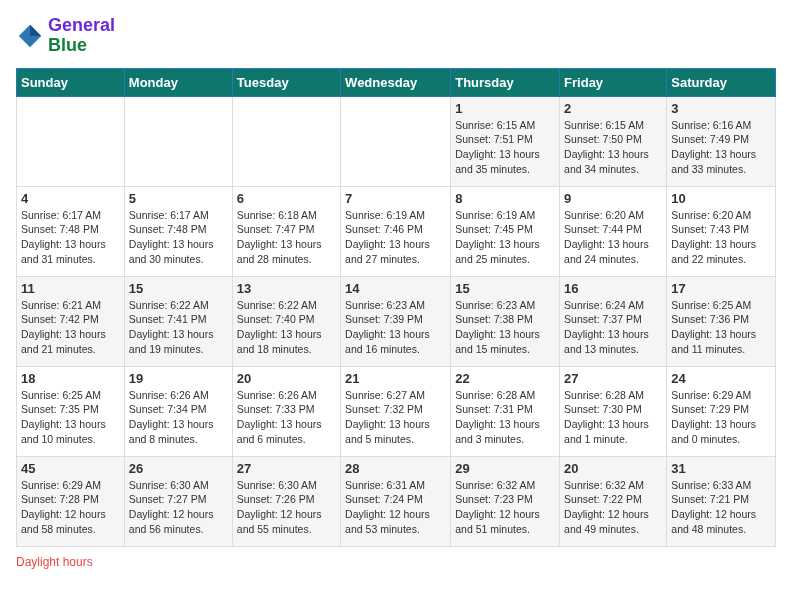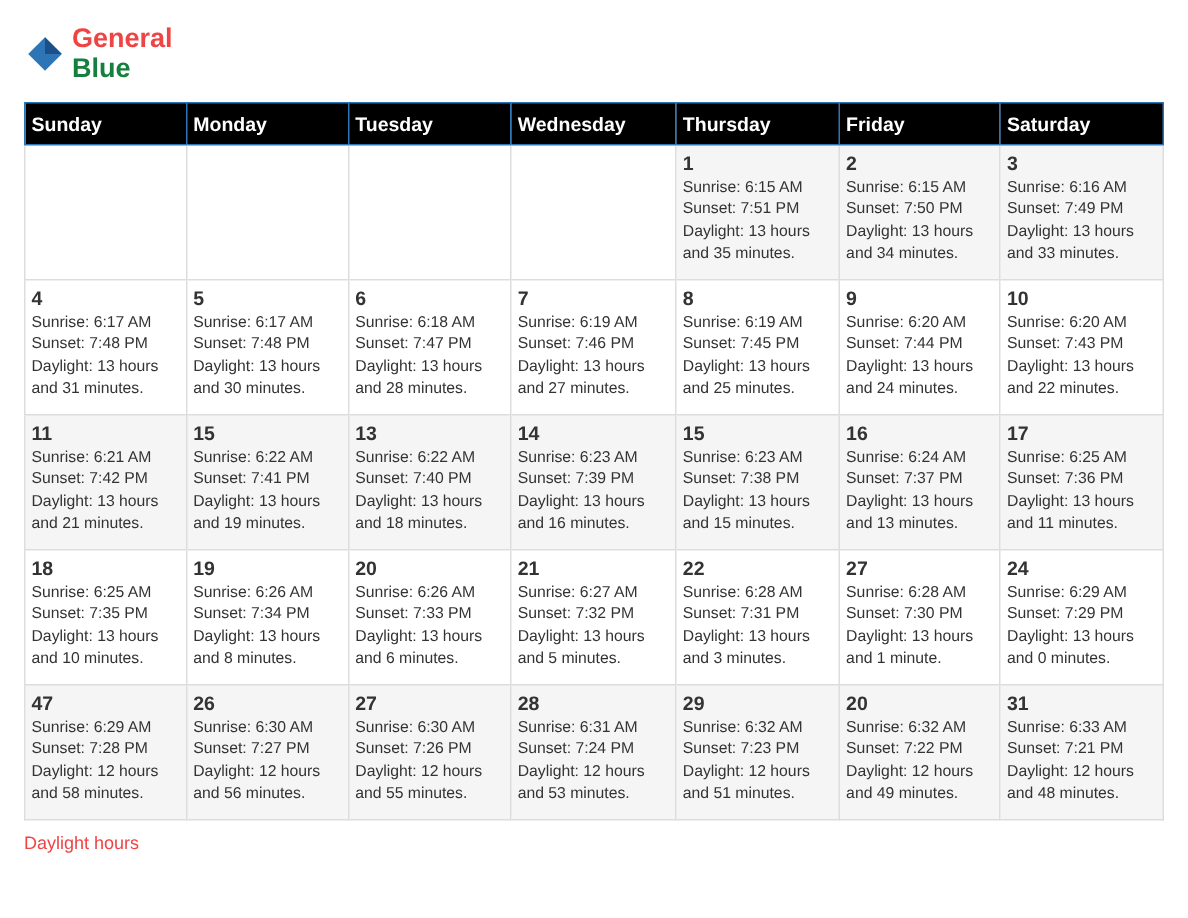--- a/index.html
+++ b/index.html
@@ -19,21 +19,21 @@
     .logo {
       display: flex;
       align-items: center;
       gap: 4px;
     }
     .logo-text {
       font-size: 18px;
       font-weight: bold;
       line-height: 1.1;
     }
-    .logo-text .general { color: #ef4444; }
+    .logo-text .general { color: #6d28d9; }
     .logo-text .blue { color: #15803d; margin-top: 11px; }
     .logo-icon {
       width: 28px;
       height: 28px;
     }
     .title-block {
       text-align: right;
     }
     .month-year {
       font-size: 36px;
@@ -45,21 +45,21 @@
       font-size: 16px;
       color: #555;
       margin-top: 2px;
     }
     table {
       width: 100%;
       border-collapse: collapse;
       font-size: 11px;
     }
     thead tr {
-      background-color: #000000;
+      background-color: #0f766e;
     }
     thead th {
       color: #fff;
       padding: 6px 4px;
       text-align: left;
       font-size: 13px;
       font-weight: 600;
       border: 1px solid #2e75b6;
     }
     tbody tr {
@@ -228,21 +228,21 @@
           <div class="day-number">27</div>
           <div class="day-info">Sunrise: 6:28 AM<br>Sunset: 7:30 PM<br>Daylight: 13 hours and 1 minute.</div>
         </td>
         <td>
           <div class="day-number">24</div>
           <div class="day-info">Sunrise: 6:29 AM<br>Sunset: 7:29 PM<br>Daylight: 13 hours and 0 minutes.</div>
         </td>
       </tr>
       <tr>
         <td>
-          <div class="day-number">47</div>
+          <div class="day-number">45</div>
           <div class="day-info">Sunrise: 6:29 AM<br>Sunset: 7:28 PM<br>Daylight: 12 hours and 58 minutes.</div>
         </td>
         <td>
           <div class="day-number">26</div>
           <div class="day-info">Sunrise: 6:30 AM<br>Sunset: 7:27 PM<br>Daylight: 12 hours and 56 minutes.</div>
         </td>
         <td>
           <div class="day-number">27</div>
           <div class="day-info">Sunrise: 6:30 AM<br>Sunset: 7:26 PM<br>Daylight: 12 hours and 55 minutes.</div>
         </td>

